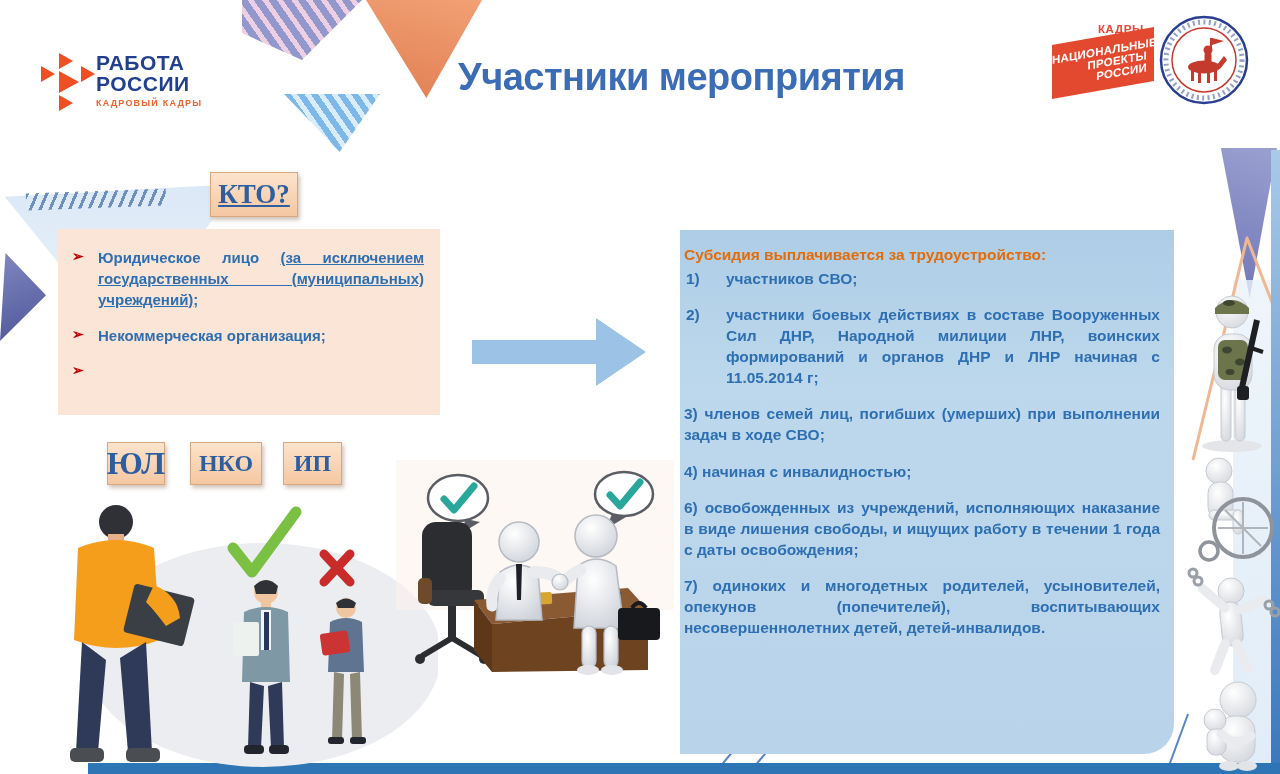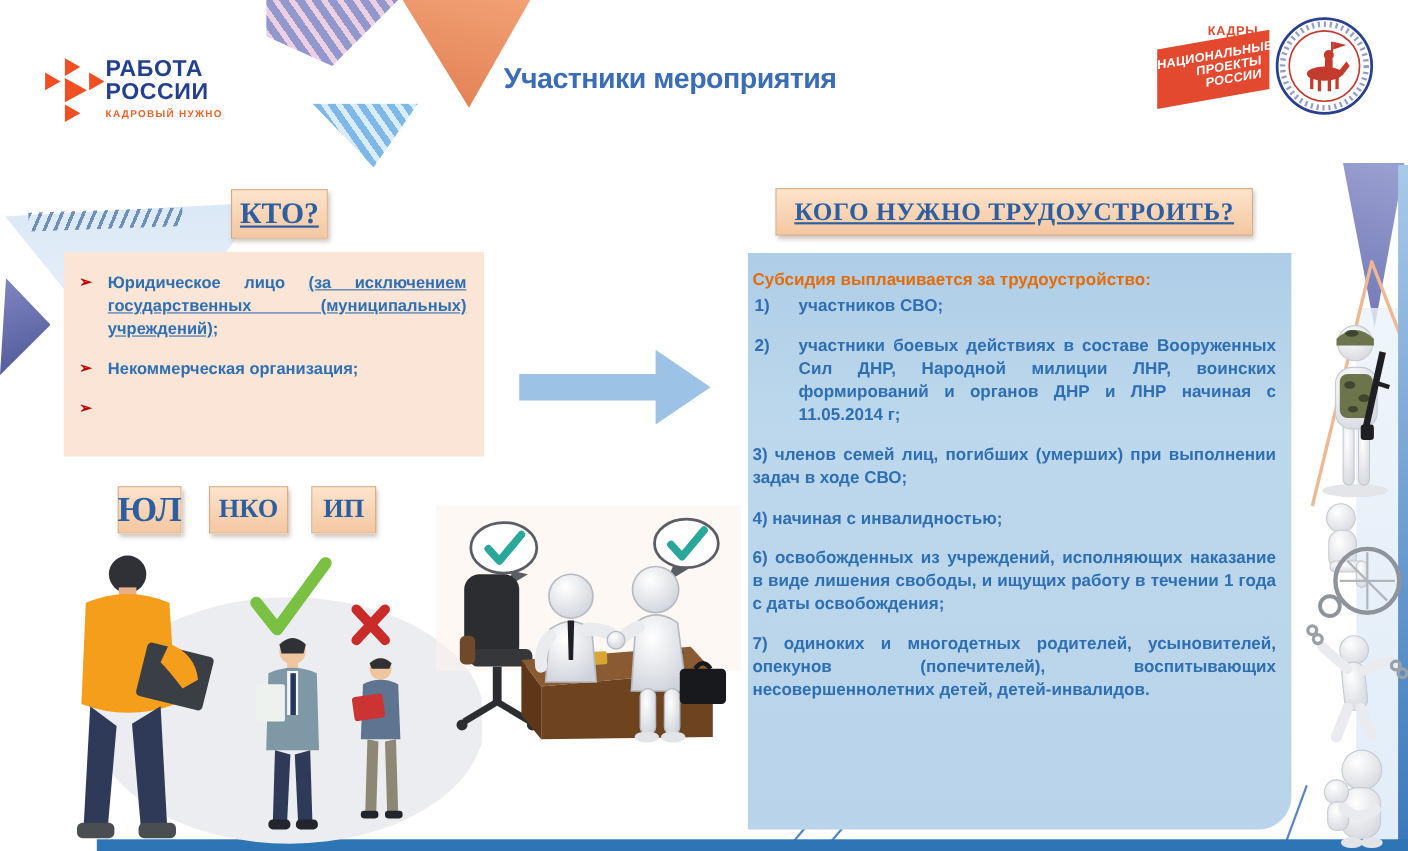--- a/index.html
+++ b/index.html
@@ -32,21 +32,21 @@
   .pale-band-right{left:1233px;top:280px;width:40px;height:490px;
     background:linear-gradient(180deg,#eaf2fa,#d9e8f6);opacity:.8;}
   .vbar-right{left:1271px;top:150px;width:9px;height:624px;
     background:linear-gradient(180deg,#a9c9e8,#3a77bb);}
   .hbar-bottom{left:88px;top:763px;width:1192px;height:11px;background:#2e75b6;}
 
   
   .logo-wrap{position:absolute;left:38px;top:52px;width:210px;height:70px;display:flex;}
   .logo-text .l1{font-size:21px;font-weight:800;color:#23408f;line-height:1.02;letter-spacing:.5px;}
   .logo-sub{font-size:9px;font-weight:bold;color:#f0622a;letter-spacing:1.2px;margin-top:3px;}
-  .page-title{position:absolute;left:458px;top:56px;font-size:26px;font-weight:800;
+  .page-title{position:absolute;left:458px;top:56px;font-size:38px;font-weight:800;
     color:#3b6cb6;letter-spacing:-.5px;}
   .np-red{position:absolute;left:1052px;top:36px;width:102px;height:54px;background:#e2492f;
     transform:skewY(-10deg);display:flex;flex-direction:column;justify-content:center;}
   .np-red div{color:#fff;font-weight:800;font-size:11.5px;line-height:1.06;text-align:right;
     padding-right:7px;letter-spacing:.2px;}
   .np-kadry{position:absolute;left:1098px;top:23px;color:#e2492f;font-weight:800;
     font-size:11.5px;letter-spacing:.6px;}
 
   
   .pbtn{position:absolute;background:linear-gradient(180deg,#fde3cc,#f4c7a1);
@@ -120,21 +120,21 @@
         <polygon points="21,1 35,9 21,17"></polygon>
         <polygon points="3,14 17,22 3,30"></polygon>
         <polygon points="21,19 41,30 21,41"></polygon>
         <polygon points="43,14 57,22 43,30"></polygon>
         <polygon points="21,43 35,51 21,59"></polygon>
       </g>
     </svg>
     <div class="logo-text">
       <div class="l1">РАБОТА</div>
       <div class="l1">РОССИИ</div>
-      <div class="logo-sub">КАДРОВЫЙ НУЖНО</div>
+      <div class="logo-sub">КАДРОВЫЙ КАДРЫ</div>
     </div>
   </div>
 
   <div class="page-title">Участники мероприятия</div>
 
   <div class="np-kadry">КАДРЫ</div>
   <div class="np-red">
     <div>НАЦИОНАЛЬНЫЕ</div>
     <div>ПРОЕКТЫ</div>
     <div>РОССИИ</div>
@@ -175,21 +175,20 @@
   </div>
 
   <div class="pbtn btn-ul">ЮЛ</div>
   <div class="pbtn btn-nko">НКО</div>
   <div class="pbtn btn-ip">ИП</div>
 
   <svg class="big-arrow" width="178" height="72">
     <polygon points="2,24 126,24 126,2 176,36 126,70 126,48 2,48" fill="#9cc3e6"></polygon>
   </svg>
 
-  <div class="pbtn btn-whom">КОГО НУЖНО ТРУДОУСТРОИТЬ?</div>
 
   <div class="whom-box">
     <p class="subsidy-heading">Субсидия выплачивается за трудоустройство:</p>
     <p class="w-item hang">
       <span class="num-abs">1)</span><span>участников СВО;</span>
     </p>
     <p class="w-item hang">
       <span class="num-abs">2)</span><span>участники боевых действиях в составе Вооруженных Сил ДНР, Народной милиции ЛНР, воинских формирований и органов ДНР и ЛНР начиная с 11.05.2014 г;</span>
     </p>
     <p class="w-item">

